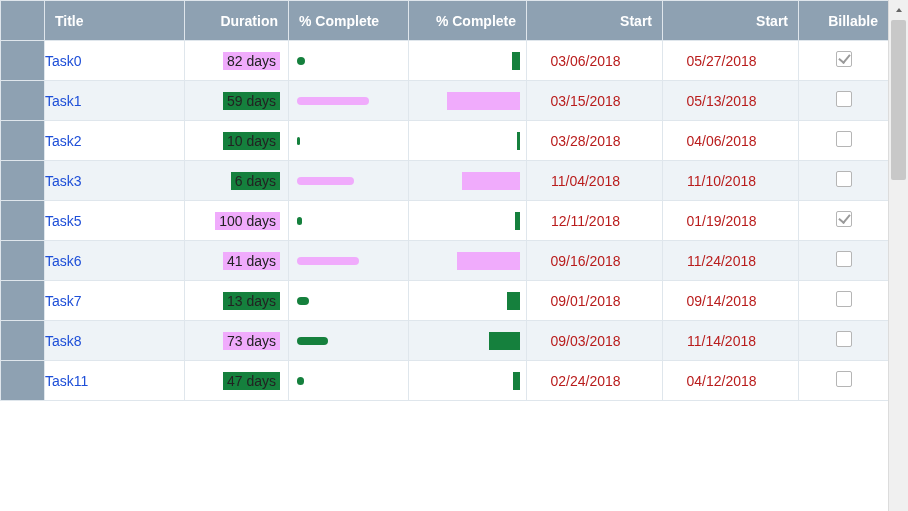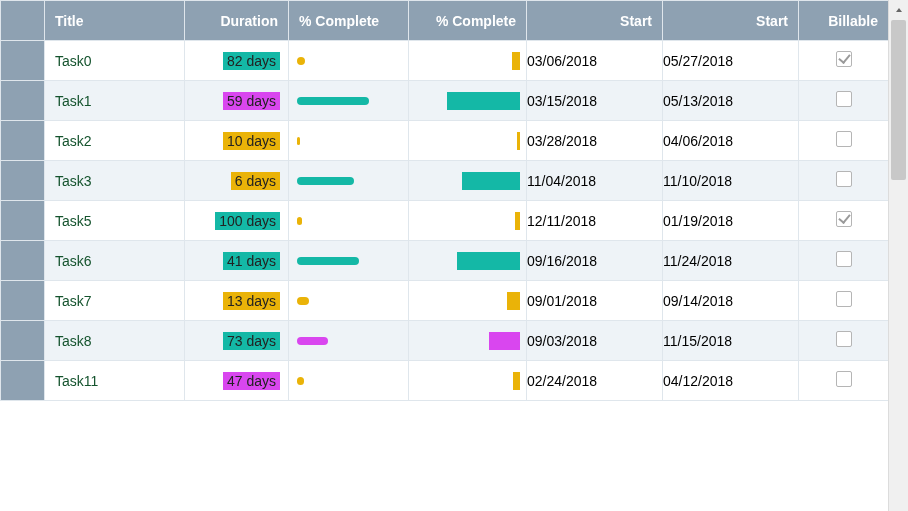--- a/index.html
+++ b/index.html
@@ -42,21 +42,21 @@
   tbody tr:nth-child(even) td { background: #eef3f7; }
   tbody tr:nth-child(odd) td { background: #ffffff; }
   td.row-header {
     background: #8ea1b2 !important;
     width: 44px;
   }
   thead th.row-header-h {
     background: #8ea1b2;
     width: 44px;
   }
-  td.title { padding-left: 10px; color: #14532d; }
+  td.title { padding-left: 0; color: #1d4ed8; }
   td.duration { text-align: right; padding-right: 8px; }
   td.duration span.pill {
     display: inline-block;
     padding: 1px 4px;
     color: #222;
     font-size: 14px;
   }
   td.sparkline { padding: 0 8px; }
   .spark-track {
     width: 100%;
@@ -73,21 +73,21 @@
   .bar-track {
     width: 100%;
     height: 18px;
     position: relative;
   }
   .bar-fill {
     position: absolute;
     right: 0; top: 0;
     height: 18px;
   }
-  td.date { text-align: left; padding-right: 18px; color: #000000; }
+  td.date { text-align: center; padding-right: 18px; color: #b91c1c; }
   td.billable { text-align: center; }
   .chk {
     display: inline-block;
     width: 16px; height: 16px;
     border: 1px solid #b5b5b5;
     border-radius: 2px;
     position: relative;
     background: #fff;
   }
   .chk.checked::after {
@@ -113,23 +113,23 @@
     color: #666; font-size: 10px;
   }
   .vscroll .thumb {
     position: absolute;
     left: 2px; right: 2px;
     top: 20px; height: 160px;
     background: #c8c8c8;
     border-radius: 2px;
   }
   
-  .c-teal { background: #14b8a6; }
-  .c-yellow { background: #d946ef; }
-  .c-red { background: #eab308; }
+  .c-teal { background: #f0abfc; }
+  .c-yellow { background: #15803d; }
+  .c-red { background: #15803d; }
 </style>
 </head>
 <body>
 
 <div class="grid-wrap">
 <table>
   <colgroup>
     <col style="width:44px">
     <col style="width:140px">
     <col style="width:104px">
@@ -286,21 +286,21 @@
             <div class="spark-track">
               <div class="spark-fill c-yellow" style="width: 30%;"></div>
             </div>
           </td>
           <td class="barcell">
             <div class="bar-track">
               <div class="bar-fill c-yellow" style="width: 30%;"></div>
             </div>
           </td>
           <td class="date">09/03/2018</td>
-          <td class="date">11/15/2018</td>
+          <td class="date">11/14/2018</td>
           <td class="billable"><span class="chk"></span></td>
         </tr>
         <tr>
           <td class="row-header"></td>
           <td class="title">Task11</td>
           <td class="duration"><span class="pill c-yellow">47 days</span></td>
           <td class="sparkline">
             <div class="spark-track">
               <div class="spark-fill c-red" style="width: 7%;"></div>
             </div>

